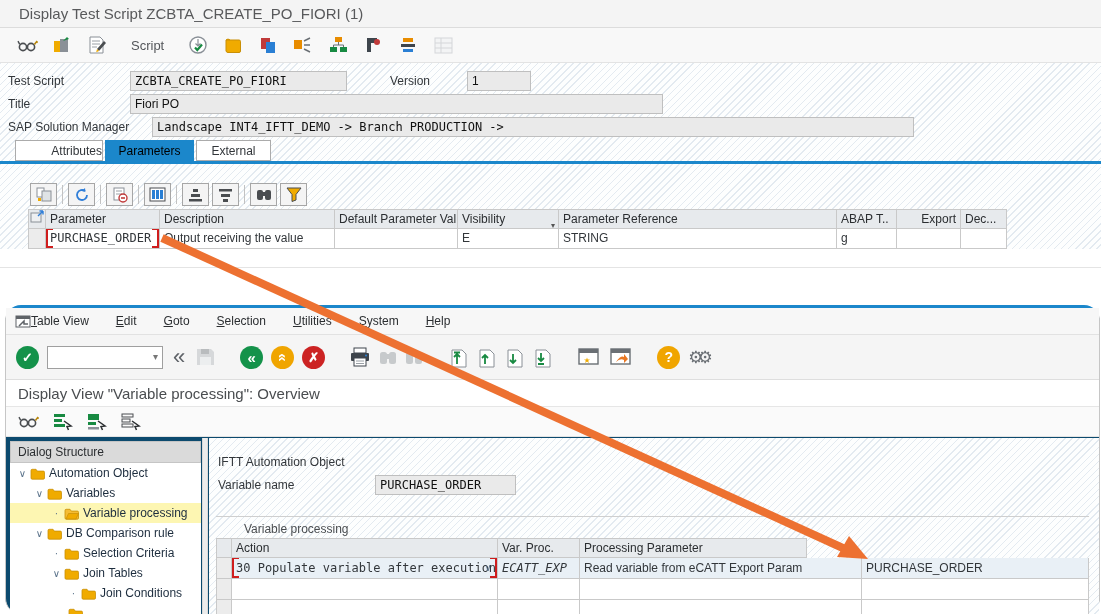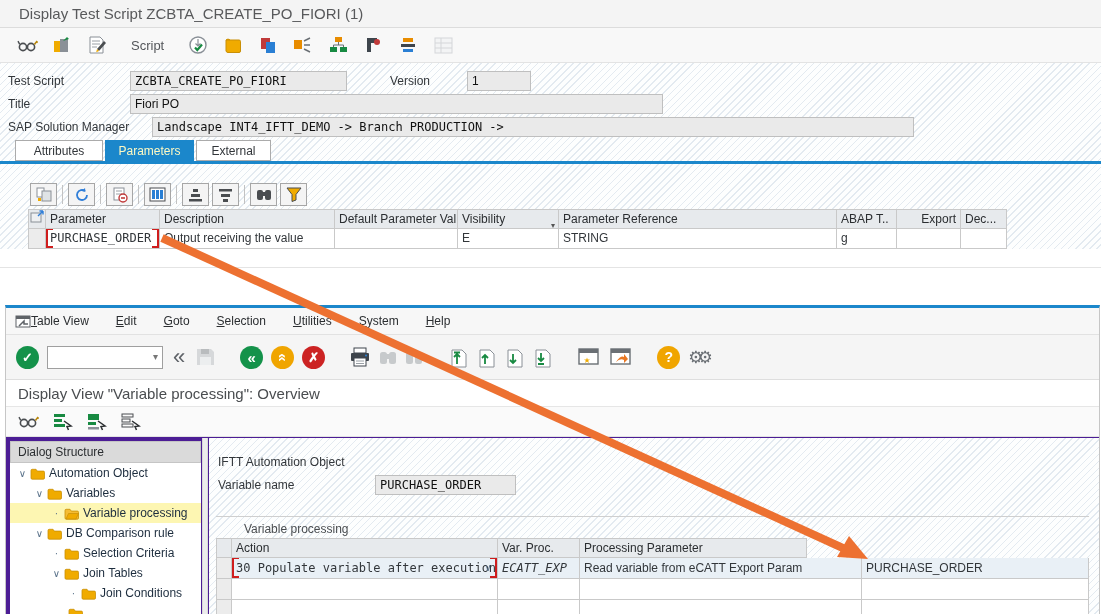--- a/index.html
+++ b/index.html
@@ -26,21 +26,21 @@
   #top-window { position:absolute; left:0; top:0; width:1101px; height:281px; background:#fff; }
   #tw-titlebar { position:absolute; left:0; top:0; right:0; height:28px; background:#f4f4f4; border-bottom:1px solid #dcdcdc;
     font-size:15px; color:#58595b; line-height:28px; padding-left:19px; }
   #tw-toolbar { position:absolute; left:0; top:28px; right:0; height:35px; background:#f8f8f8; border-bottom:1px solid #e3e3e3;
     display:flex; align-items:center; gap:13px; padding-left:16px; }
   #tw-toolbar .tbtn { display:flex; align-items:center; justify-content:center; width:22px; height:22px; }
   .script-label { font-size:13px; color:#53565a; margin:0 10px; }
   #tw-form { position:absolute; left:0; top:63px; right:0; height:100px; }
   .tab { position:absolute; top:140px; height:21px; line-height:21px; font-size:12px; padding:0 0; text-align:center;
     background:#fff; border:1px solid #ababab; color:#32363a; }
-  .tab.selected { background:#1b87cb; border-color:#1b87cb; color:#fef9c3; }
+  .tab.selected { background:#1b87cb; border-color:#1b87cb; color:#000000; }
   #tab-underline { position:absolute; left:0; top:161px; right:0; height:3px; background:#1b87cb; }
   #tab-notch { position:absolute; left:134px; top:155px; width:0; height:0;
     border-left:6px solid transparent; border-right:6px solid transparent; border-bottom:6px solid #1b87cb; }
   #tw-gridband { position:absolute; left:0; top:164px; right:0; height:85px; }
   #tw-belowband { position:absolute; left:0; top:249px; right:0; height:32px; background:#fff; }
   #tw-hairline { position:absolute; left:0; top:267px; right:0; height:1px; background:#e4e4e4; }
 
   .gtb { position:absolute; left:30px; top:19px; display:flex; align-items:center; gap:3px; }
   .gtb .btn { width:27px; height:23px; border:1px solid #a6a6a6; background:#f4f4f4; display:flex; align-items:center; justify-content:center; }
   .gtb .sep { width:1px; height:19px; background:#c2c2c2; margin:0 2px; }
@@ -57,22 +57,22 @@
   
   .b0{width:16px;padding:0;} .b1{width:266px;} .b2{width:82px;} .b3{width:282px;} .b4{width:227px;}
 
   .focus-cell::before { content:""; position:absolute; left:0; top:-1px; bottom:0; width:5px;
     border:2px solid #cf1d1d; border-right:none; }
   .focus-cell::after { content:""; position:absolute; right:0; top:-1px; bottom:0; width:5px;
     border:2px solid #cf1d1d; border-left:none; }
   .sort-mark { position:absolute; right:3px; top:6px; font-size:8px; color:#555; }
 
   
-  #bottom-window { position:absolute; left:5px; top:305px; width:1095px; height:309px; background:#4c1d95;
-    border-left:1px solid #c6c6c6; border-right:1px solid #c6c6c6; border-top:3px solid #1b87cb; }
+  #bottom-window { position:absolute; left:5px; top:305px; width:1095px; height:309px; background:#0c4a6e;
+    border-left:1px solid #c6c6c6; border-right:1px solid #c6c6c6; border-top:3px solid #1b87cb;border-radius:16px; }
   #bw-menubar { position:absolute; left:0; top:0; right:0; height:27px; background:#f7f7f7; border-bottom:1px solid #e2e2e2;
     display:flex; align-items:center; font-size:12px; color:#2b2e31; padding-left:9px; }
   #bw-menubar .menu-item { margin-right:27px; cursor:default; }
   #bw-menubar .menu-item:first-of-type { margin-left:13px; }
   #bw-toolbar { position:absolute; left:0; top:27px; right:0; height:45px; background:#f5f5f5; border-bottom:1px solid #dedede;
     display:flex; align-items:center; padding-left:10px; gap:8px; }
   .circle { width:23px; height:23px; border-radius:50%; color:#fff; font-size:13px; font-weight:bold;
     display:flex; align-items:center; justify-content:center; }
   .cmd-field { width:116px; height:23px; background:#fff; border:1px solid #9f9f9f; position:relative; }
   .cmd-field .chev { position:absolute; right:4px; top:4px; font-size:10px; color:#777; }
@@ -195,21 +195,21 @@
     <span class="lbl abs" style="left:390px; top:8px;">Version</span>
     <span class="dfield" style="left:467px; top:8px; width:64px;">1</span>
 
     <span class="lbl abs" style="left:8px; top:31px;">Title</span>
     <span class="dfield" style="left:130px; top:31px; width:533px;">Fiori PO</span>
 
     <span class="lbl abs" style="left:8px; top:54px;">SAP Solution Manager</span>
     <span class="dfield mono" style="left:152px; top:54px; width:762px;">Landscape INT4_IFTT_DEMO -&gt; Branch PRODUCTION -&gt;</span>
   </div>
 
-  <div class="tab" style="left:15px; width:88px;">Attributes</div>
+  <div class="tab" style="left:15px; width:88px;text-align:right;">Attributes</div>
   <div class="tab selected" style="left:105px; width:89px;">Parameters</div>
   <div class="tab" style="left:196px; width:75px;">External</div>
   <div id="tab-notch"></div>
   <div id="tab-underline"></div>
 
   <div id="tw-gridband" class="hatch">
     <div class="gtb">
       <span class="btn">
         <svg width="16" height="15" viewBox="0 0 16 15">
             <rect x="1" y="1" width="7" height="9" fill="#fff" stroke="#8a9097"></rect>

